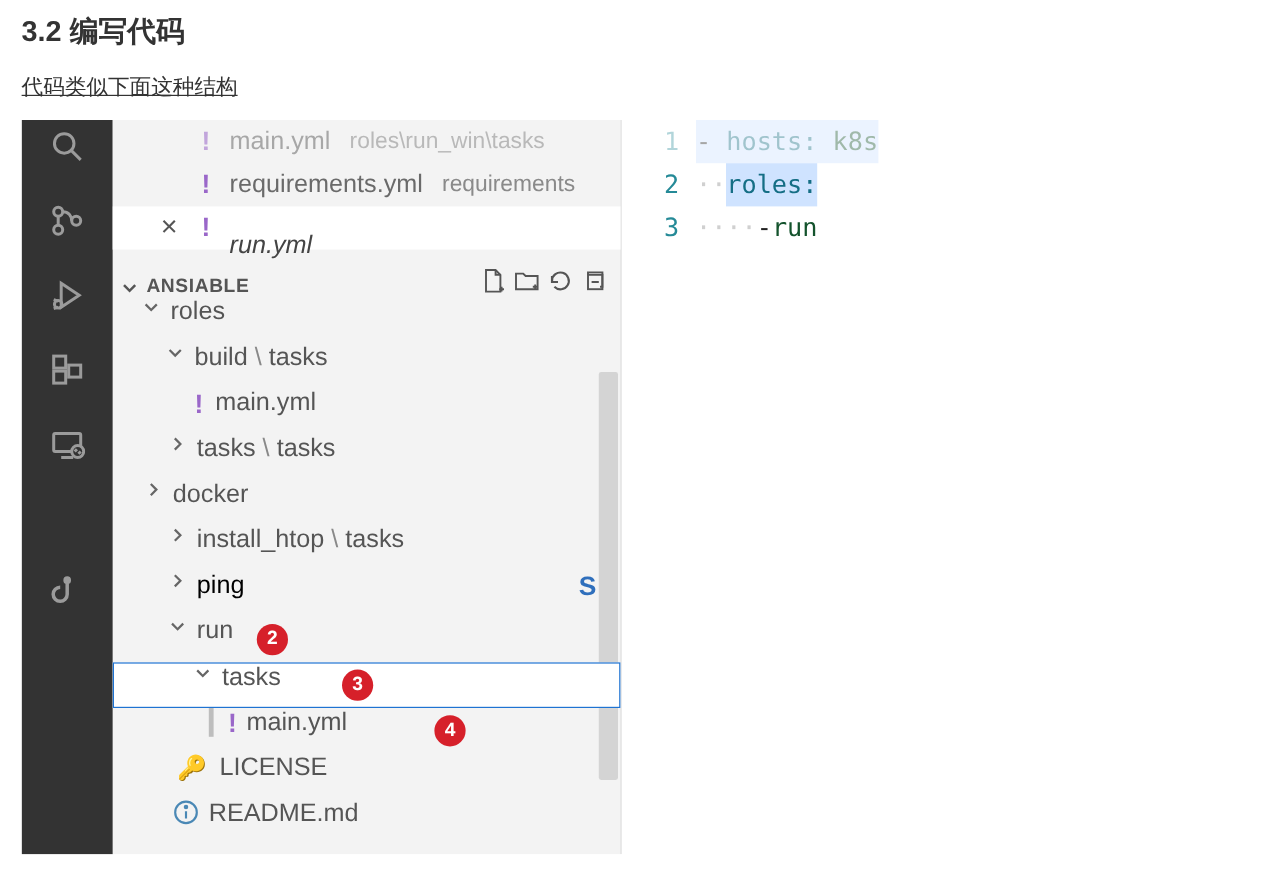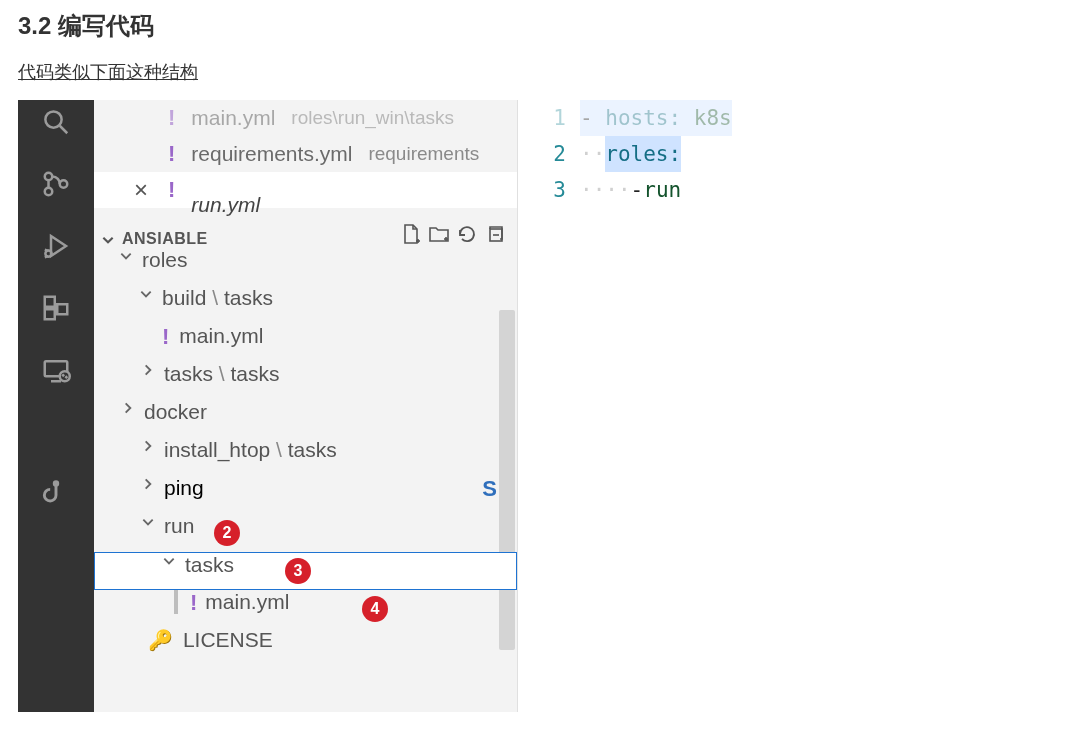--- a/index.html
+++ b/index.html
@@ -370,20 +370,30 @@
         <span class="exclaim" style="margin:0 8px 0 0">!</span>
         <span class="lbl">main.yml</span>
         <span class="bubble" style="left:268px; top:6px">4</span>
       </div>
 
       <div class="tree-row" style="padding-left:54px">
         <span class="key-icon">🔑</span>
         <span class="lbl">LICENSE</span>
       </div>
 
+      <div class="tree-row" style="padding-left:50px">
+        <span class="info-icon">
+          <svg width="22" height="22" viewBox="0 0 22 22" stroke="#4a88b5" stroke-width="1.8" fill="none">
+              <circle cx="11" cy="11" r="9"></circle>
+              <line x1="11" y1="10" x2="11" y2="16"></line>
+              <circle cx="11" cy="6.5" r="1" fill="#4a88b5"></circle>
+            </svg>
+        </span>
+        <span class="lbl">README.md</span>
+      </div>
     </div>
   </div>
 
   <div class="editor">
     <div class="gutter">
       <div style="opacity:.35">1</div>
       <div>2</div>
       <div>3</div>
     </div>
     <div class="code">

